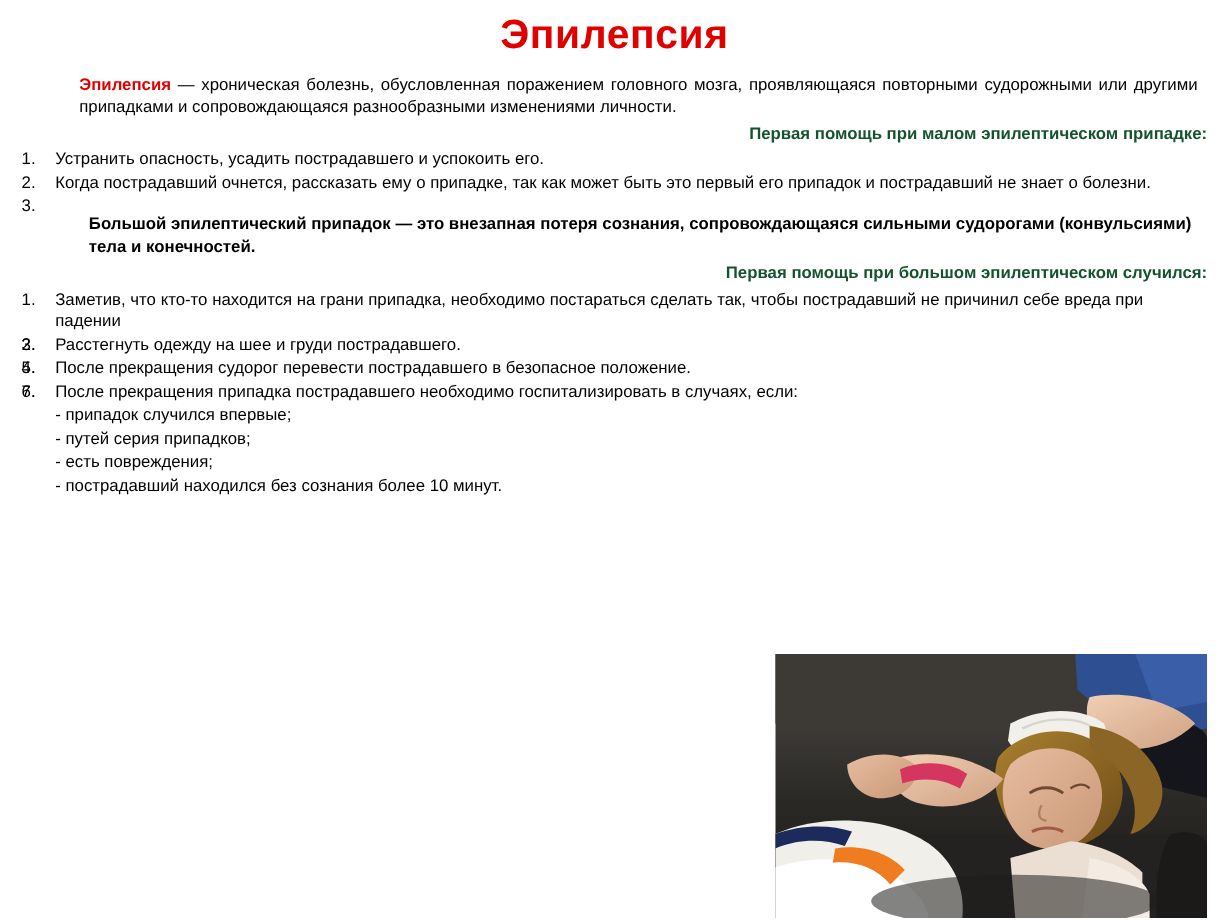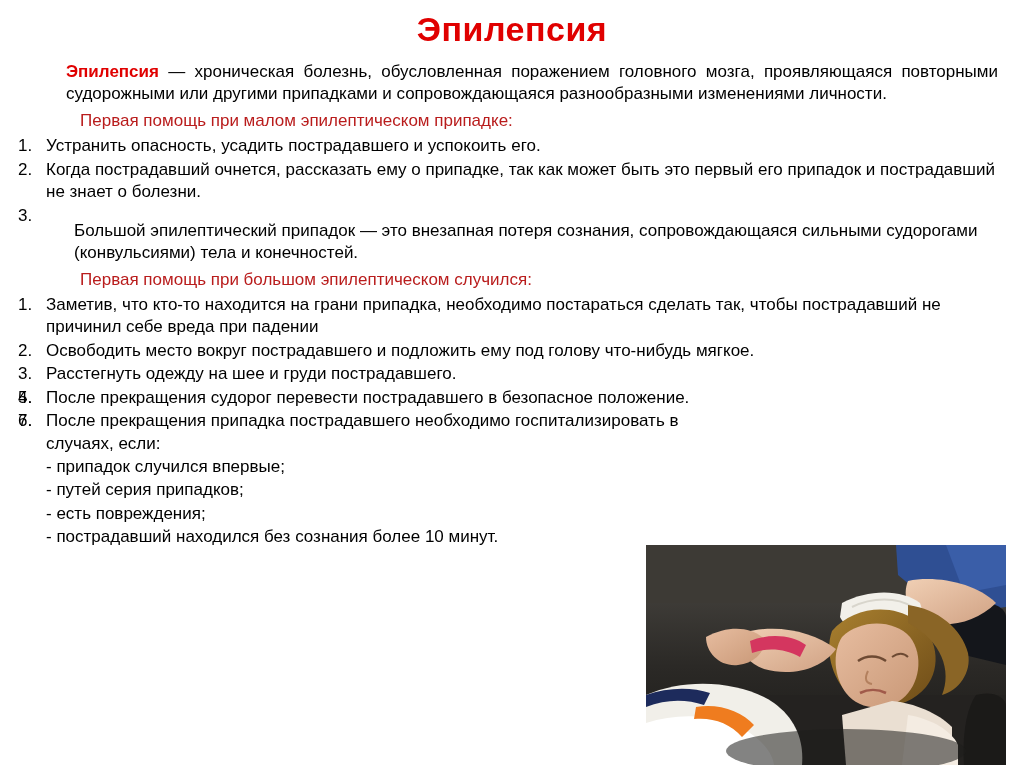--- a/index.html
+++ b/index.html
@@ -25,38 +25,39 @@
     text-align: center;
     color: #e00000;
     font-weight: bold;
     font-size: 34px;
     letter-spacing: 0.5px;
     margin: 10px 0 12px 0;
     font-family: "Liberation Sans", sans-serif;
   }
   .content {
     padding: 0 18px 0 18px;
-    font-size: 17px;
+    font-size: 14px;
     line-height: 1.32;
   }
   .intro {
     text-align: justify;
     margin: 0 0 4px 0;
     padding: 0 8px 0 48px;
     text-indent: 0;
   }
   .intro .term {
     color: #e00000;
     font-weight: bold;
   }
   .redhead {
-    color: #b91c1c;
-    font-weight: normal;
+    color: #14532d;
+    font-weight: bold;
     margin: 3px 0 3px 0;
     padding-left: 62px;
+    text-align: right;
   }
   ol.numlist {
     list-style: none;
     margin: 0;
     padding: 0;
   }
   ol.numlist li {
     position: relative;
     padding-left: 28px;
     margin-bottom: 1px;
@@ -65,20 +66,21 @@
   ol.numlist li .num {
     position: absolute;
     left: 0;
     top: 0;
   }
   .para-indent {
     margin: 16px 0 4px 0;
     padding-left: 56px;
     padding-right: 8px;
     text-align: left;
+    font-weight: bold;
   }
   .justify {
     text-align: justify;
   }
   .sub {
     padding-left: 28px;
     margin: 1px 0;
   }
   .photo {
     position: absolute;
@@ -112,21 +114,21 @@
       <li><span class="num">2.</span><span>Когда пострадавший очнется, рассказать ему о припадке, так как может  быть это первый его припадок и пострадавший не знает о болезни.</span></li>
       <li><span class="num">3.</span></li>
     </ol>
 
     <p class="para-indent">Большой эпилептический припадок — это внезапная потеря сознания, сопровождающаяся сильными судорогами (конвульсиями) тела и конечностей.</p>
 
     <div class="redhead">Первая помощь при большом эпилептическом случился:</div>
 
     <ol class="numlist">
       <li><span class="num">1.</span><span>Заметив,  что кто-то находится на грани припадка, необходимо постараться сделать так, чтобы пострадавший не причинил себе вреда при падении</span></li>
-      <li><span class="num">2.</span><span>Освободить место вокруг пострадавшего и подложить ему под голову что-нибудь мягкое.</span></li>
+      <li><span class="num">2.</span></li>
       <li><span class="num">3.</span><span>Расстегнуть одежду на шее и груди пострадавшего.</span></li>
       <li><span class="num">4.</span></li>
       <li><span class="num">5.</span><span>После прекращения судорог перевести пострадавшего в безопасное положение.</span></li>
       <li class="lower-left"><span class="num">6.</span></li>
       <li class="lower-left"><span class="num">7.</span><span>После прекращения припадка пострадавшего необходимо госпитализировать в случаях, если:</span></li>
     </ol>
 
     <div class="sub lower-left">- припадок случился впервые;</div>
     <div class="sub lower-left">- путей серия припадков;</div>
     <div class="sub lower-left">- есть повреждения;</div>

